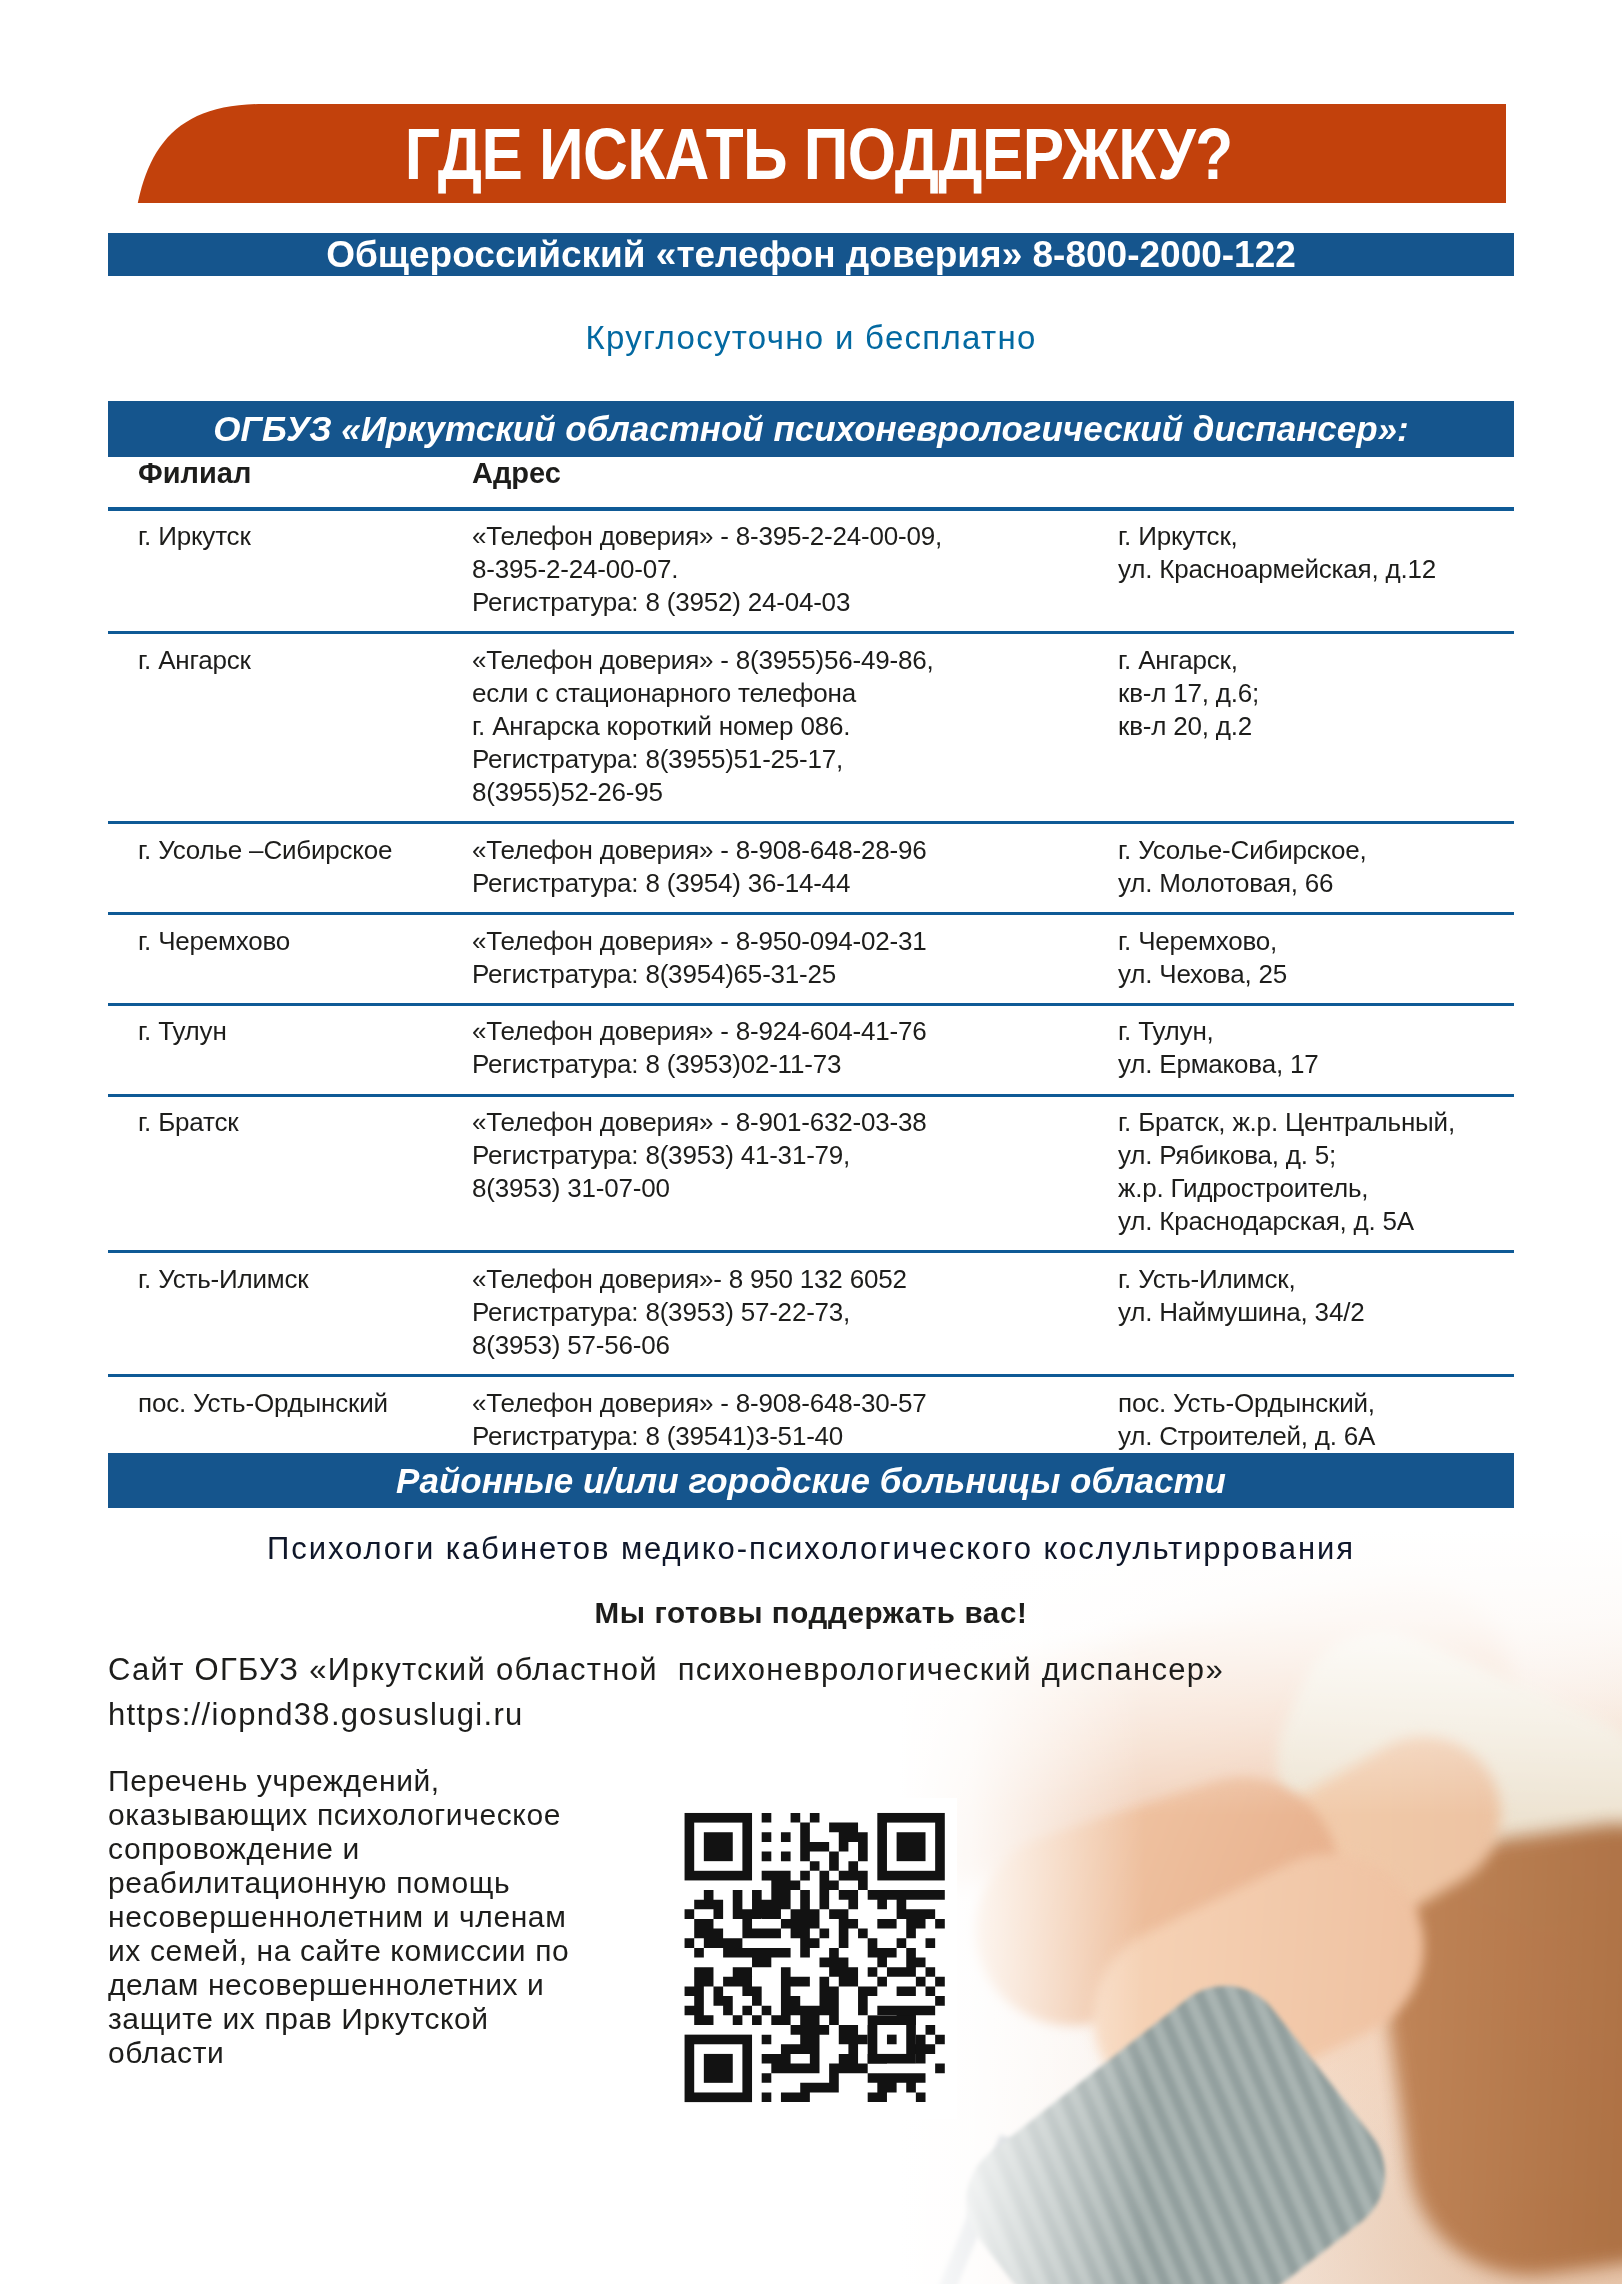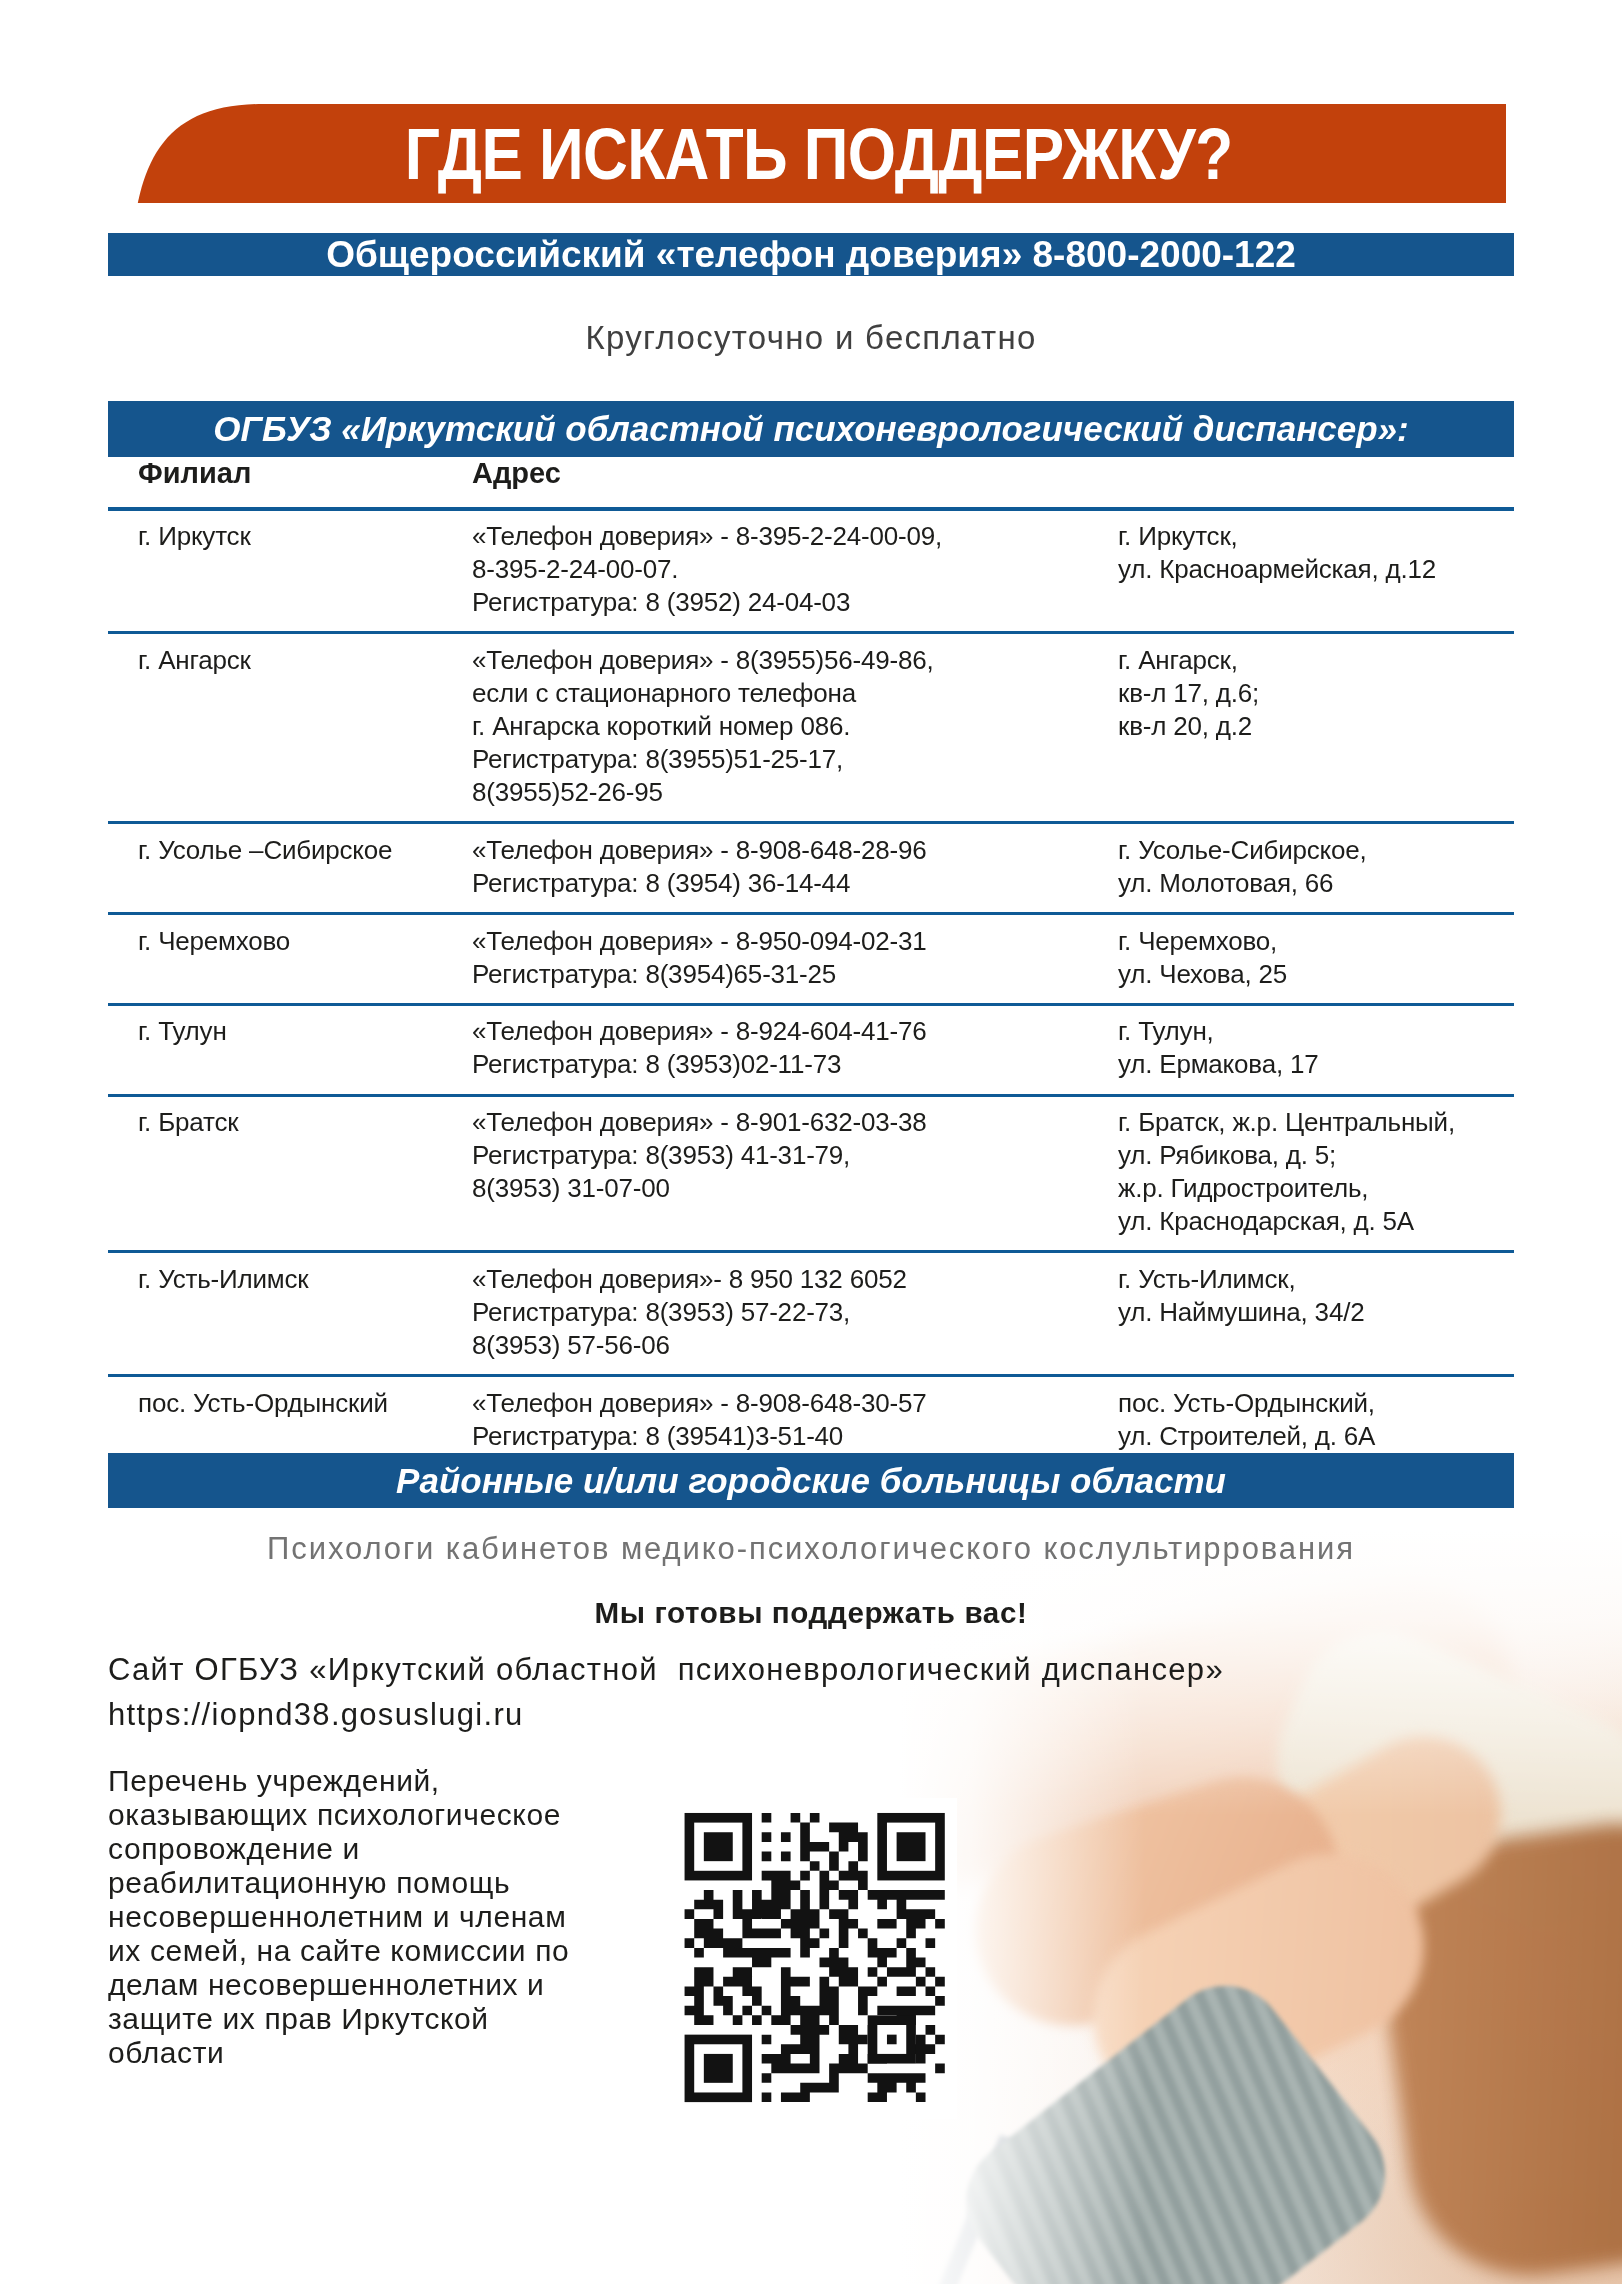--- a/index.html
+++ b/index.html
@@ -28,22 +28,22 @@
   }
   .bar .t{color:#fff; font-weight:bold; white-space:nowrap;}
   .bar1{top:233px; height:43px;}
   .bar1 .t{font-size:37px; letter-spacing:0px;}
   .bar2{top:401px; height:56px;}
   .bar2 .t{font-size:35px; font-style:italic; letter-spacing:0px;}
   .bar3{top:1453px; height:55px;}
   .bar3 .t{font-size:35px; font-style:italic;}
 
   .center-line{left:0; right:0; text-align:center; z-index:2;}
-  .tagline{top:319px; font-size:33px; letter-spacing:1.3px; color:#404040;}
-  .subtitle{top:1531px; font-size:31px; letter-spacing:1.9px; white-space:pre; color:#737373;}
+  .tagline{top:319px; font-size:33px; letter-spacing:1.3px; color:#0369a1;}
+  .subtitle{top:1531px; font-size:31px; letter-spacing:1.9px; white-space:pre; color:#0f172a;}
   .slogan{top:1596px; font-size:29.6px; font-weight:bold; letter-spacing:0.6px;}
 
   
   .table{left:108px; top:457px; width:1406px; z-index:2;}
   .thead{
     display:grid; grid-template-columns:364px 646px auto;
     font-weight:bold; font-size:29px; letter-spacing:0px;
     padding-bottom:16.7px; border-bottom:4.5px solid #0f5a96;
   }
   .thead .c1{padding-left:30px;}

